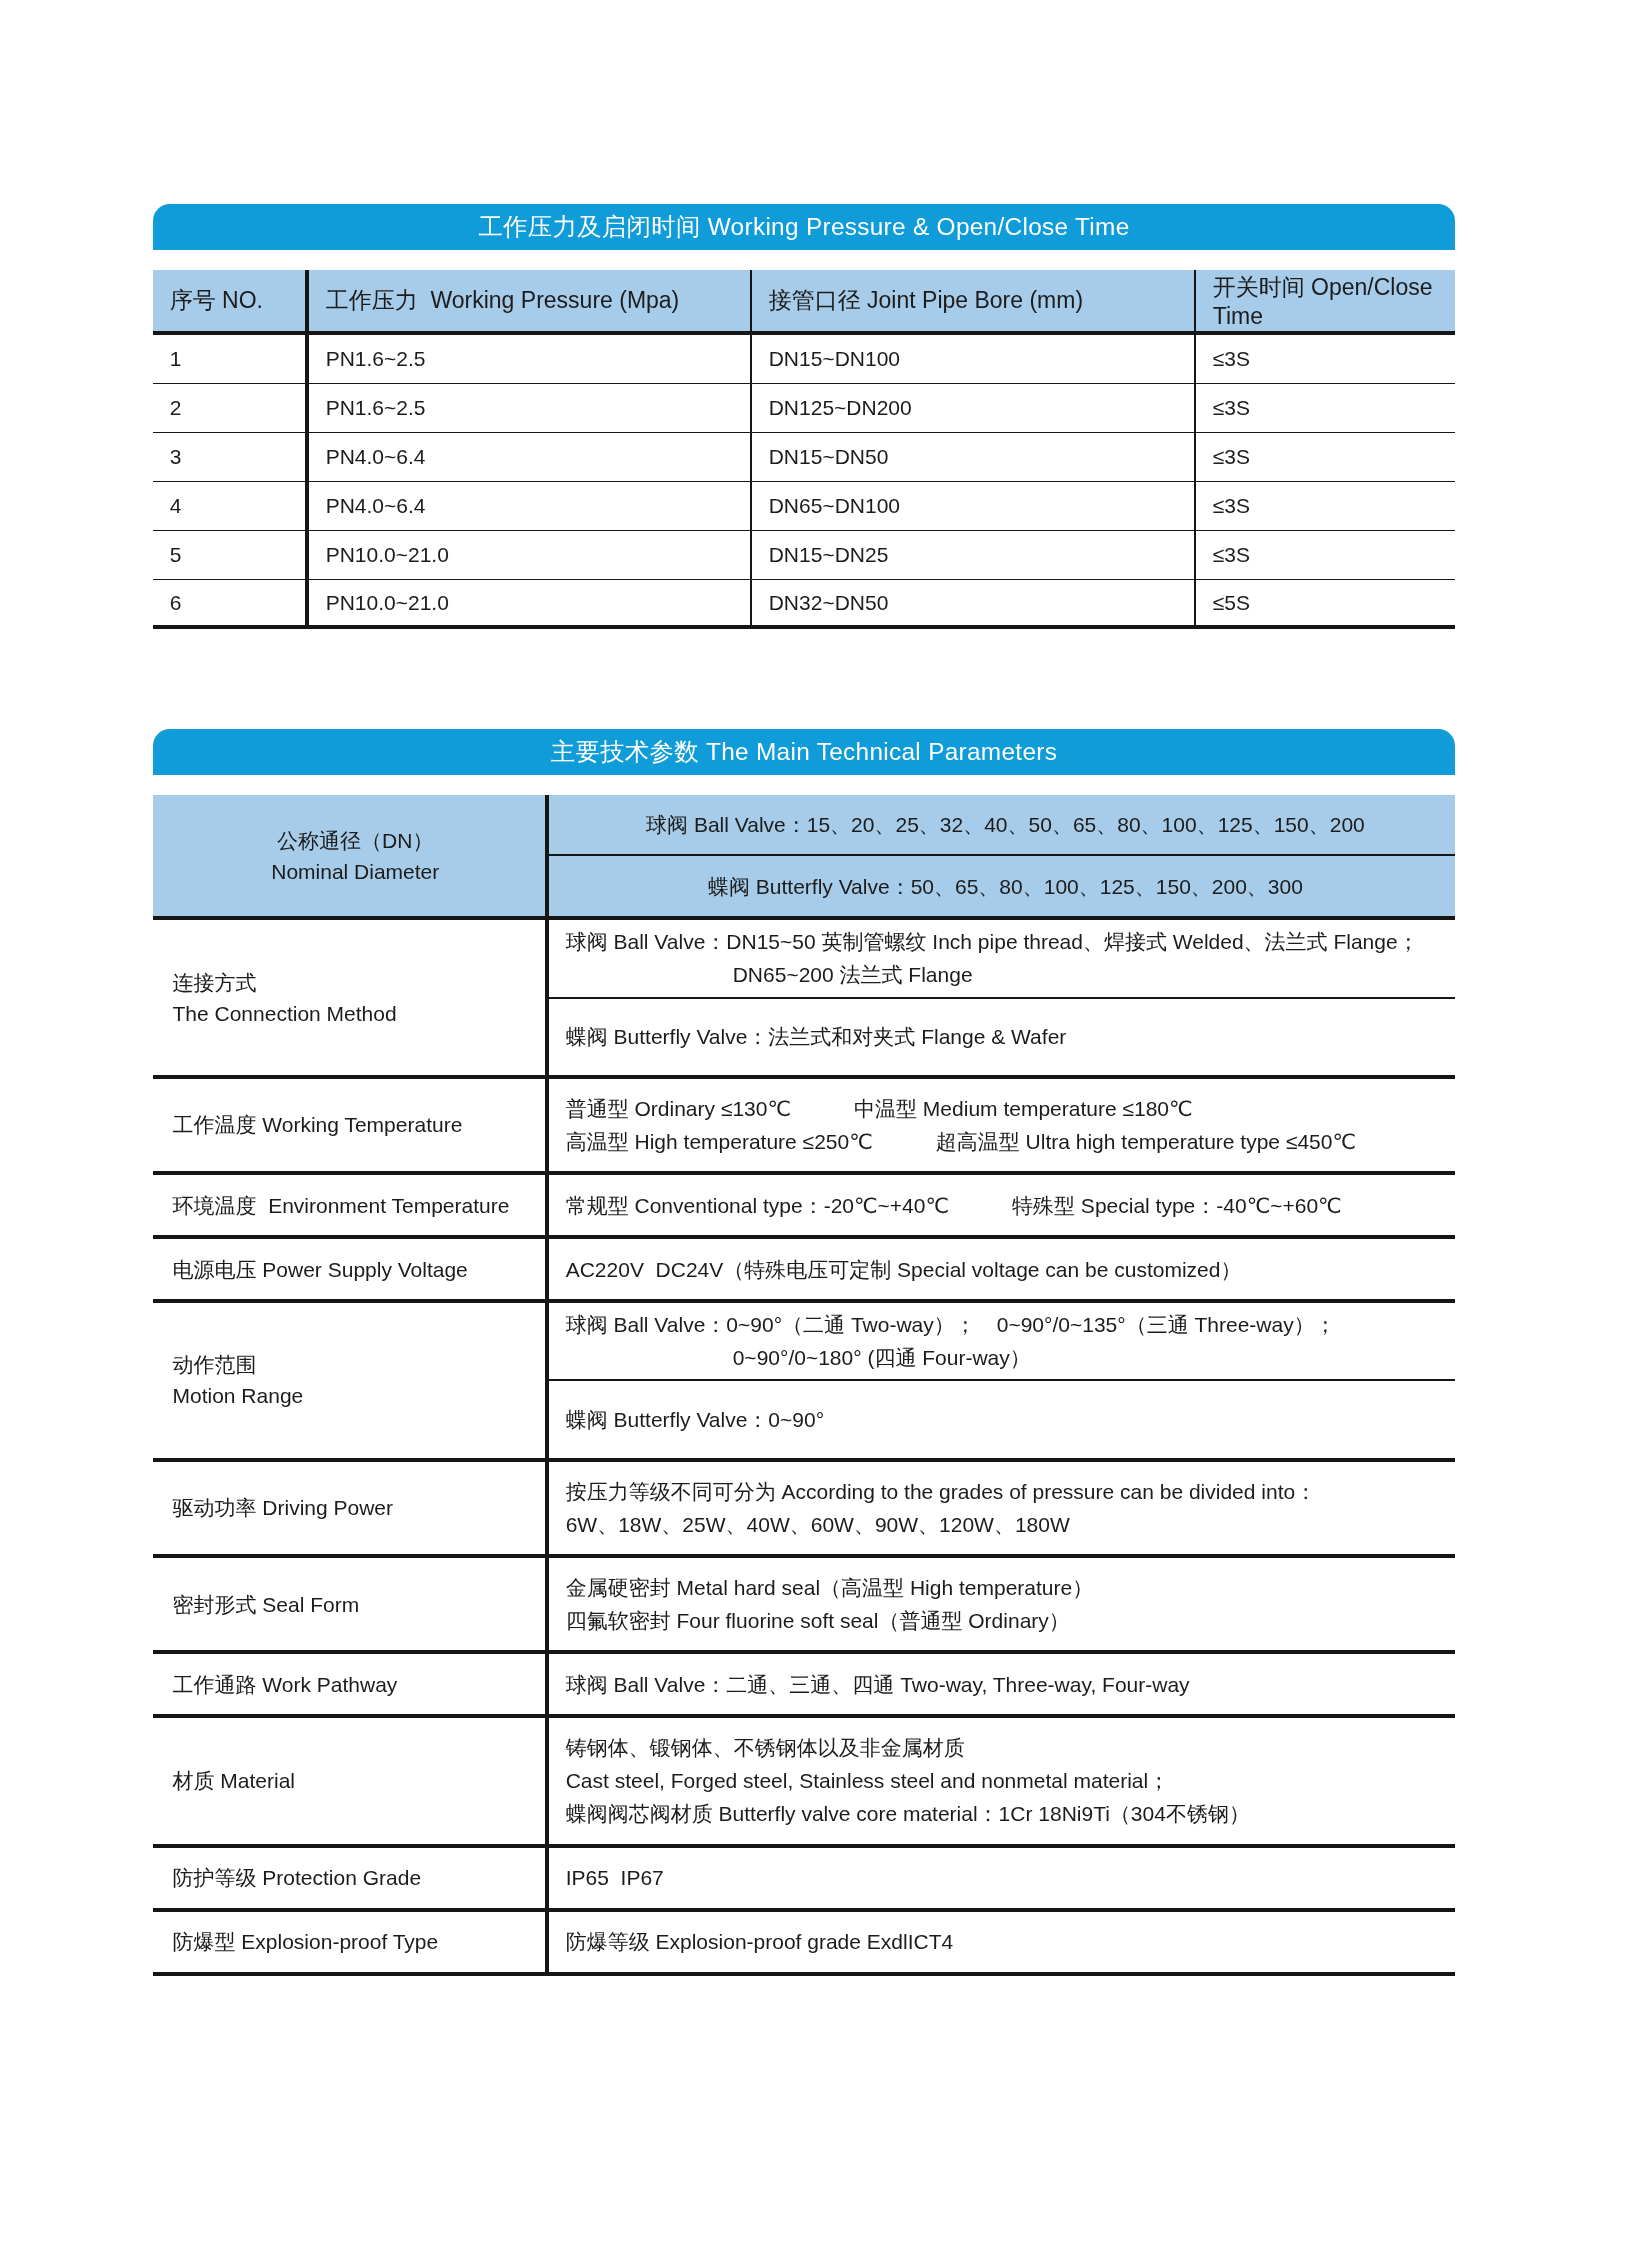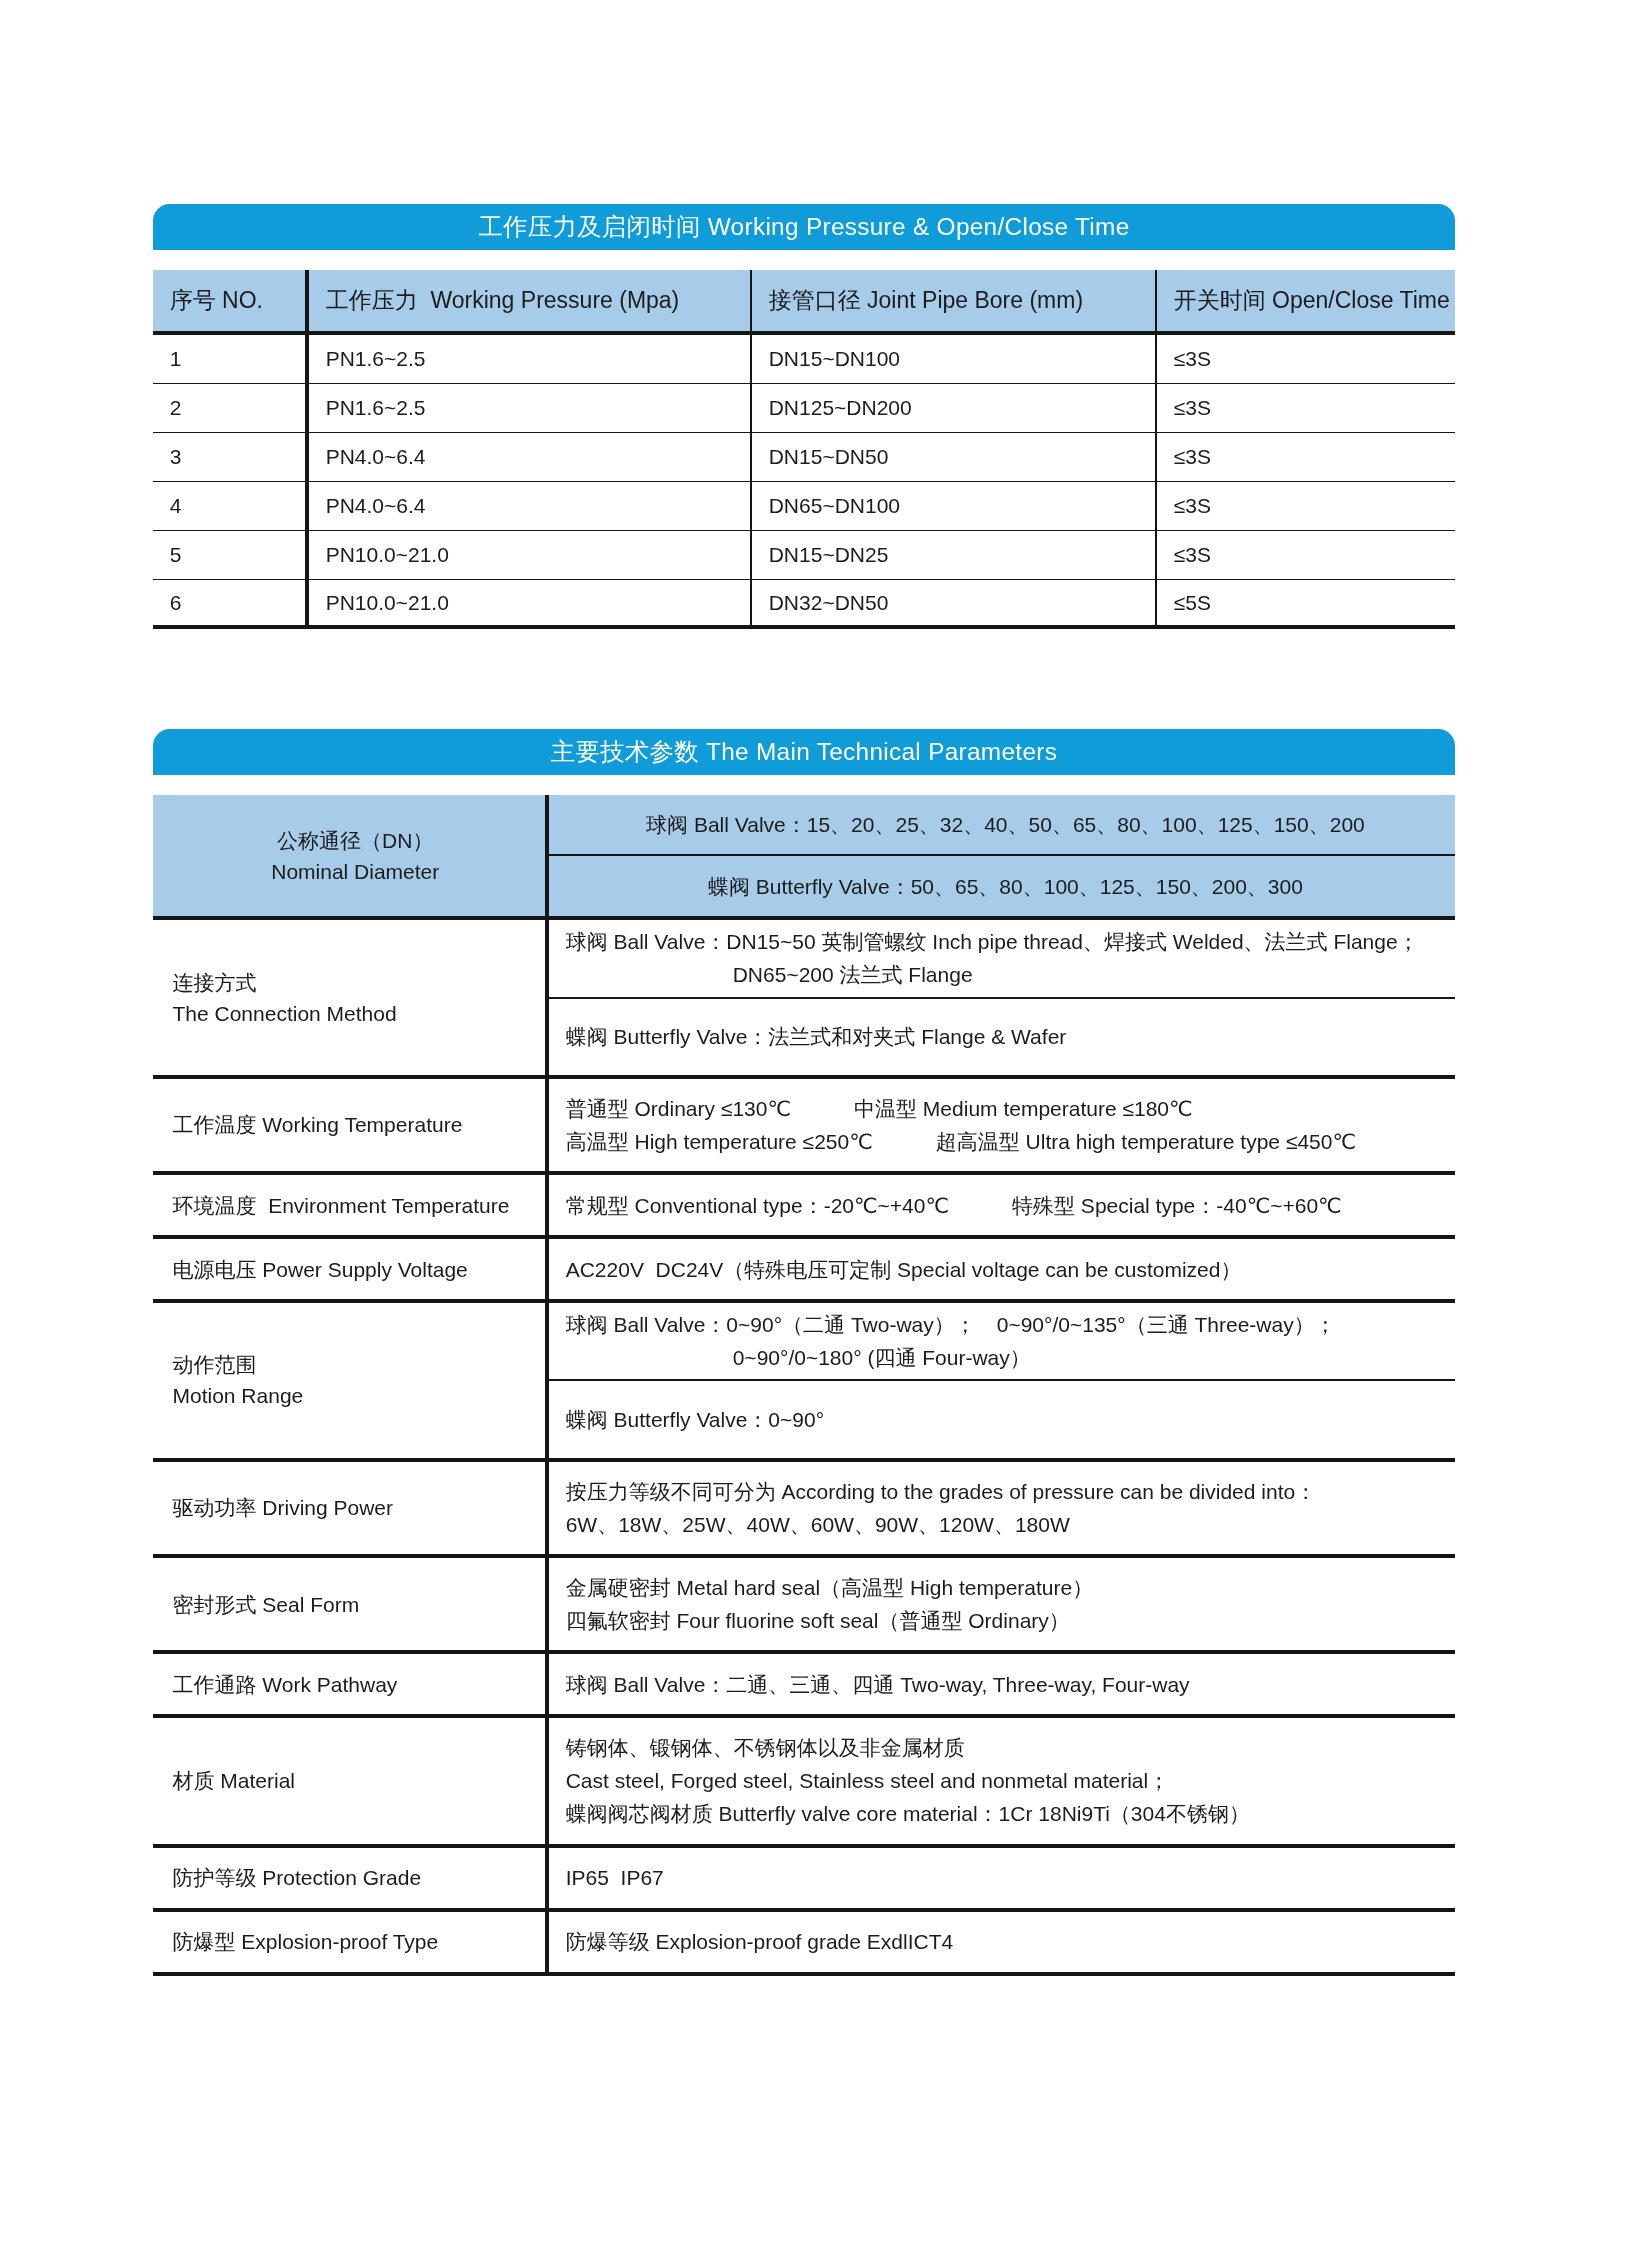--- a/index.html
+++ b/index.html
@@ -36,21 +36,21 @@
   .t1-header .cell{display:flex;align-items:center;}
   .t1row{
     display:flex;height:49px;border-bottom:1.4px solid var(--line);
     font-size:21px;
   }
   .t1row:last-child{border-bottom:4.9px solid var(--line);}
   .t1row .cell{display:flex;align-items:center;}
   .cell{padding-left:16.7px;white-space:pre-wrap;}
   .c0{width:156px;border-right:4.9px solid var(--line);}
   .c1{width:443px;border-right:2.1px solid var(--line);}
-  .c2{width:405px;border-right:2.1px solid var(--line);}
+  .c2{width:444px;border-right:2.1px solid var(--line);}
   .c3{flex:1;border-radius:12px;}
   
   .table2{margin-top:100px;}
   .t2row{display:flex;border-bottom:4.2px solid var(--line);background:#ffffff;}
   .t2row.hl{background:var(--lightblue);text-align:center;}
   .t2label{
     width:396px;border-right:4.9px solid var(--line);
     display:flex;flex-direction:column;justify-content:center;
     padding:9.8px 7px 9.8px 19.5px;
     font-size:21px;line-height:31px;white-space:pre-wrap;

